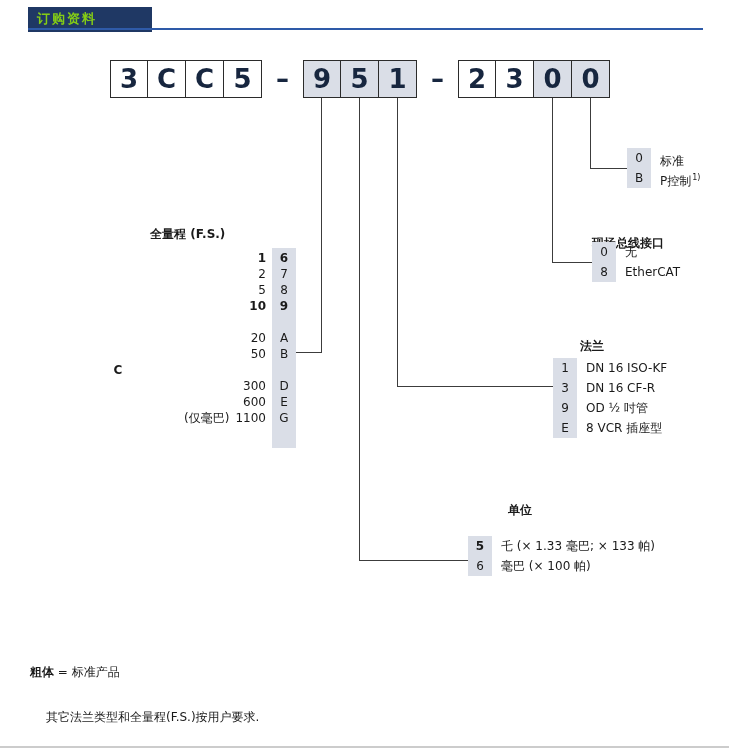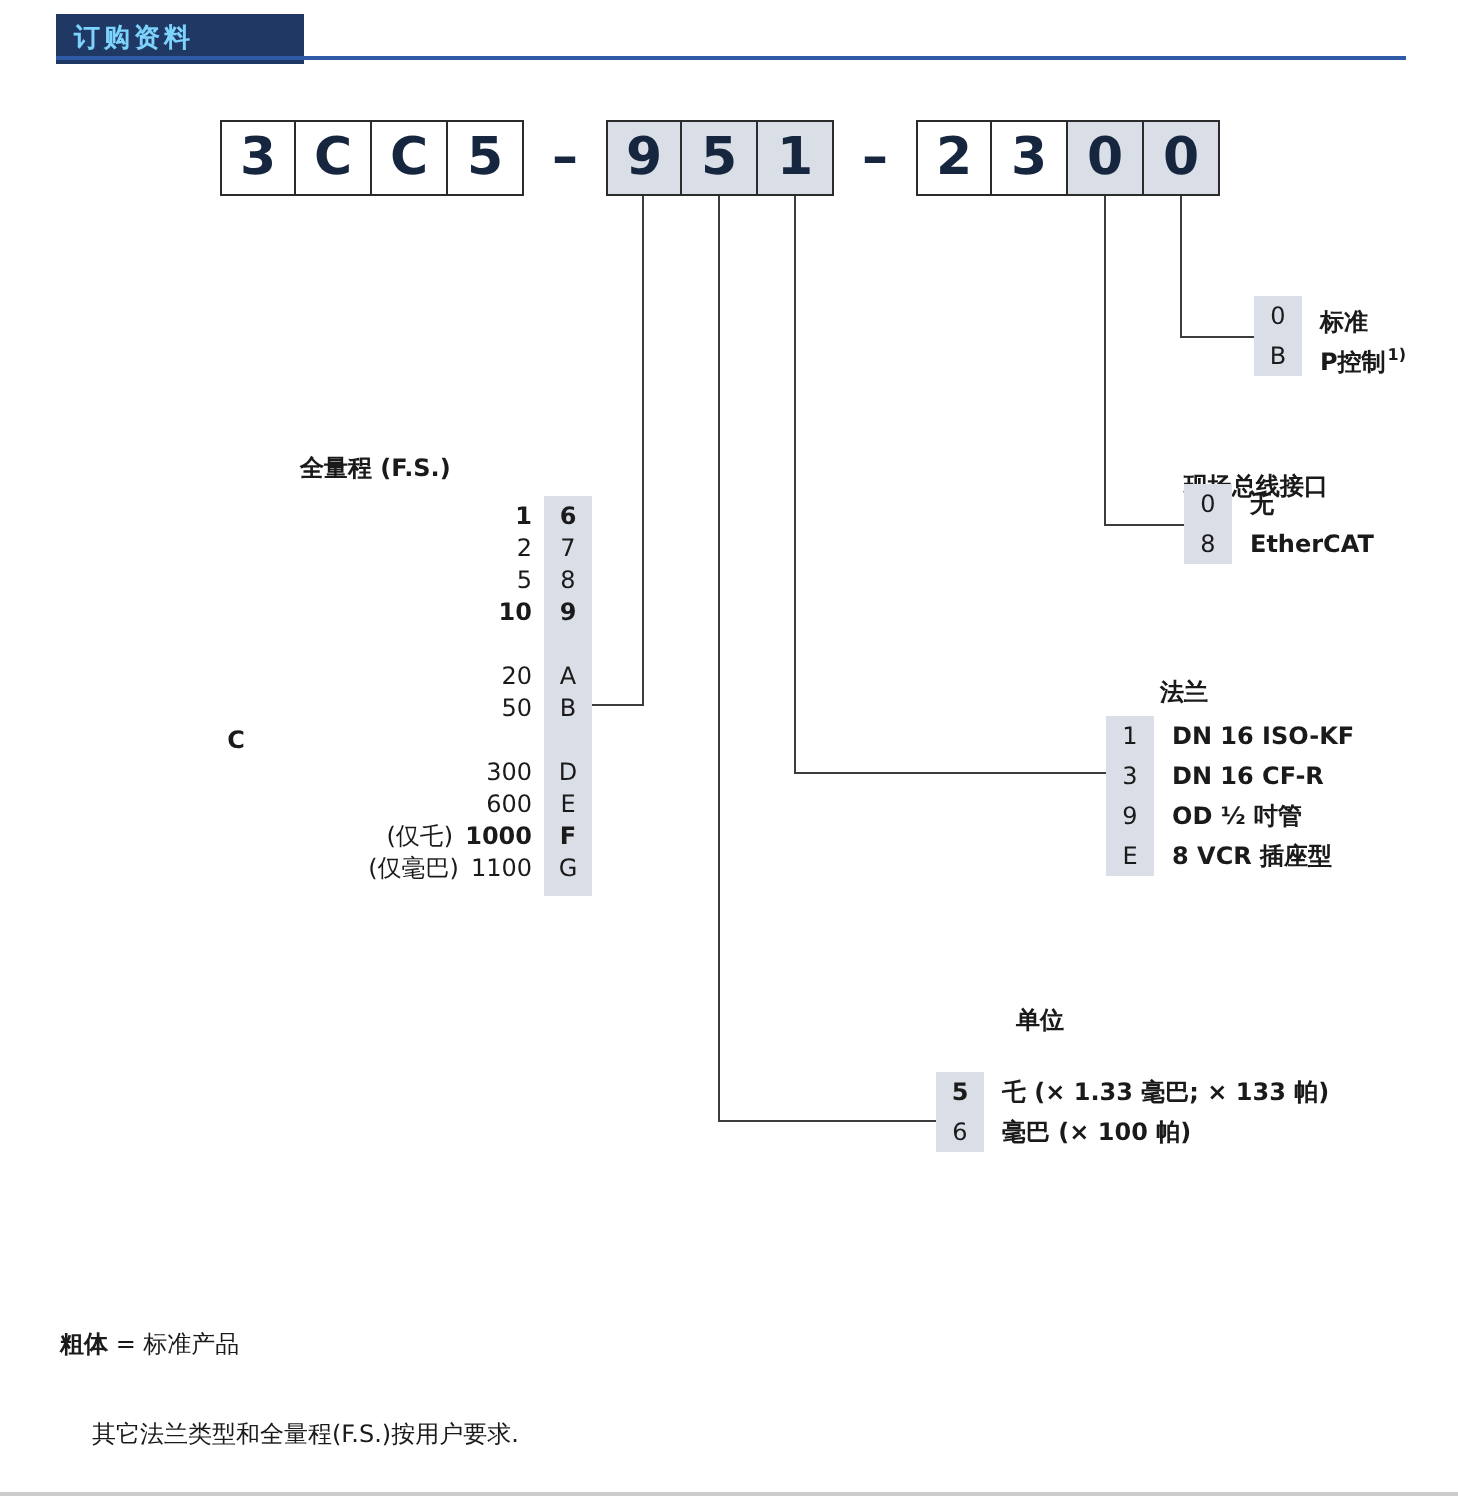--- a/index.html
+++ b/index.html
@@ -1,35 +1,35 @@
 <!DOCTYPE html>
 <html><head>
 <meta charset="utf-8">
 <style>
   html,body{margin:0;padding:0;background:#ffffff;}
   .canvas{position:relative;width:729px;height:749px;background:#ffffff;font-family:"DejaVu Sans",sans-serif;color:#1a1a1a;overflow:hidden;}
-  .section-header{position:absolute;left:28px;top:7px;width:124px;box-sizing:border-box;padding:3px 0 4px 9px;background:#1f3864;color:#7dd3fc;font-size:13px;font-weight:bold;letter-spacing:2px;}
+  .section-header{position:absolute;left:28px;top:7px;width:124px;box-sizing:border-box;padding:3px 0 4px 9px;background:#1f3864;color:#84cc16;font-size:13px;font-weight:bold;letter-spacing:2px;}
   .header-rule{position:absolute;left:28px;top:28px;width:675px;height:2px;background:#2e5aa8;}
   .bottom-rule{position:absolute;left:0;top:746px;width:729px;height:2px;background:#cccccc;}
 
   .pn-row{position:absolute;left:110px;top:60px;display:flex;}
   .pn-box{width:38px;height:38px;box-sizing:border-box;border:1px solid #2b2b2b;text-align:center;line-height:36px;font-size:26px;font-weight:bold;color:#17263f;background:#ffffff;}
   .pn-box+.pn-box{border-left:none;}
   .pn-box.shaded{background:#dadee7;}
   .pn-dash{width:41px;text-align:center;line-height:38px;font-size:26px;font-weight:bold;color:#17263f;}
 
   .cline{position:absolute;background:#3c3c3c;}
 
   .tbl{position:absolute;}
   .tbl-title{position:absolute;font-size:12px;font-weight:bold;white-space:nowrap;}
   .strip{position:absolute;width:24px;background:#dadee7;}
   .rows-abs{position:absolute;left:0;}
   .opt-row{display:flex;height:20px;line-height:20px;font-size:12px;}
   .opt-code{width:24px;text-align:center;}
-  .opt-label{margin-left:9px;white-space:nowrap;font-weight:bold;}
+  .opt-label{margin-left:9px;white-space:nowrap;}
 
   .fs-row{display:flex;height:16px;line-height:16px;font-size:12px;}
   .fs-val{width:166px;text-align:right;white-space:nowrap;}
   .fs-prefix{font-weight:normal;margin-right:6px;}
   .fs-code{width:24px;margin-left:6px;text-align:center;}
   .bold{font-weight:bold;}
 
   .note{position:absolute;font-size:12px;white-space:nowrap;}
   sup.fn{font-size:8px;vertical-align:super;margin-left:1px;}
 </style>
@@ -170,24 +170,20 @@
       </div>
       <div class="fs-row">
         <div class="fs-val">300</div>
         <div class="fs-code">D</div>
       </div>
       <div class="fs-row">
         <div class="fs-val">600</div>
         <div class="fs-code">E</div>
       </div>
       <div class="fs-row">
-        <div class="fs-val"><span class="fs-prefix">(仅乇)</span><span class="bold">1000</span></div>
-        <div class="fs-code bold">F</div>
-      </div>
-      <div class="fs-row">
         <div class="fs-val"><span class="fs-prefix">(仅毫巴)</span><span>1100</span></div>
         <div class="fs-code">G</div>
       </div>
     </div>
   </div>
 
   <div class="note" style="left:30px;top:664px;"><span class="bold">粗体</span><span> = 标准产品</span></div>
   <div class="note" style="left:46px;top:709px;">其它法兰类型和全量程(F.S.)按用户要求.</div>
 
   <div class="bottom-rule"></div>

